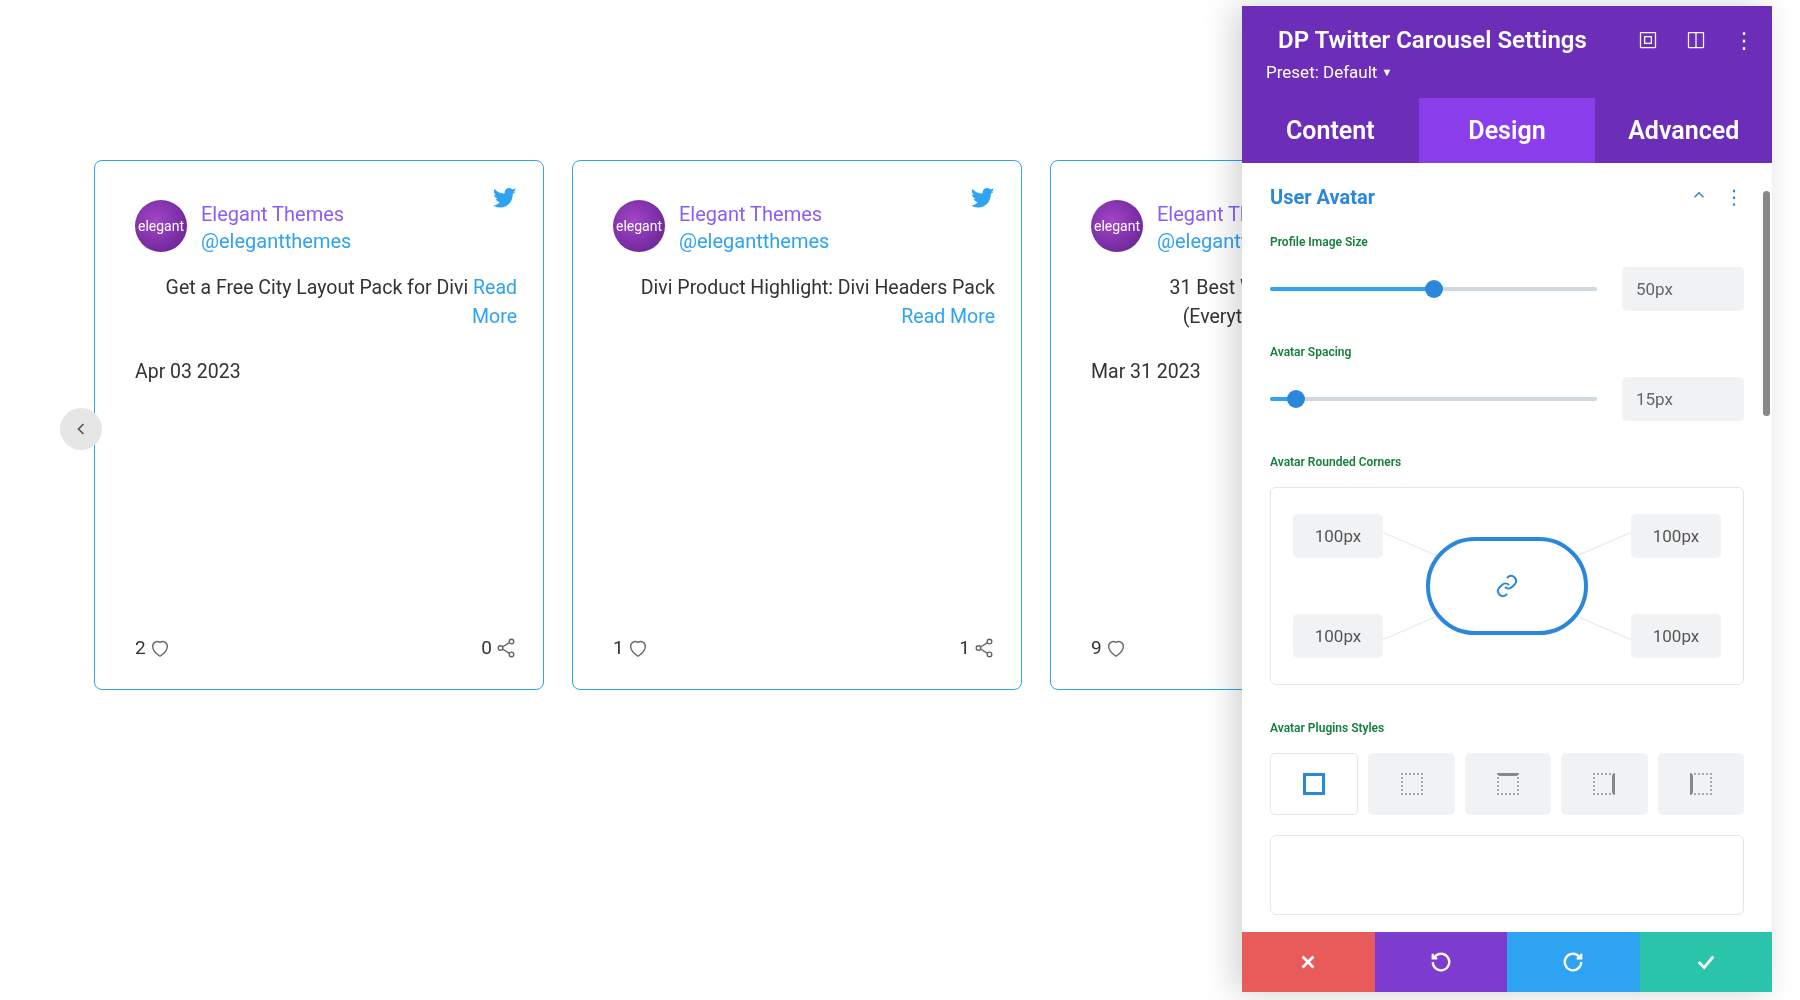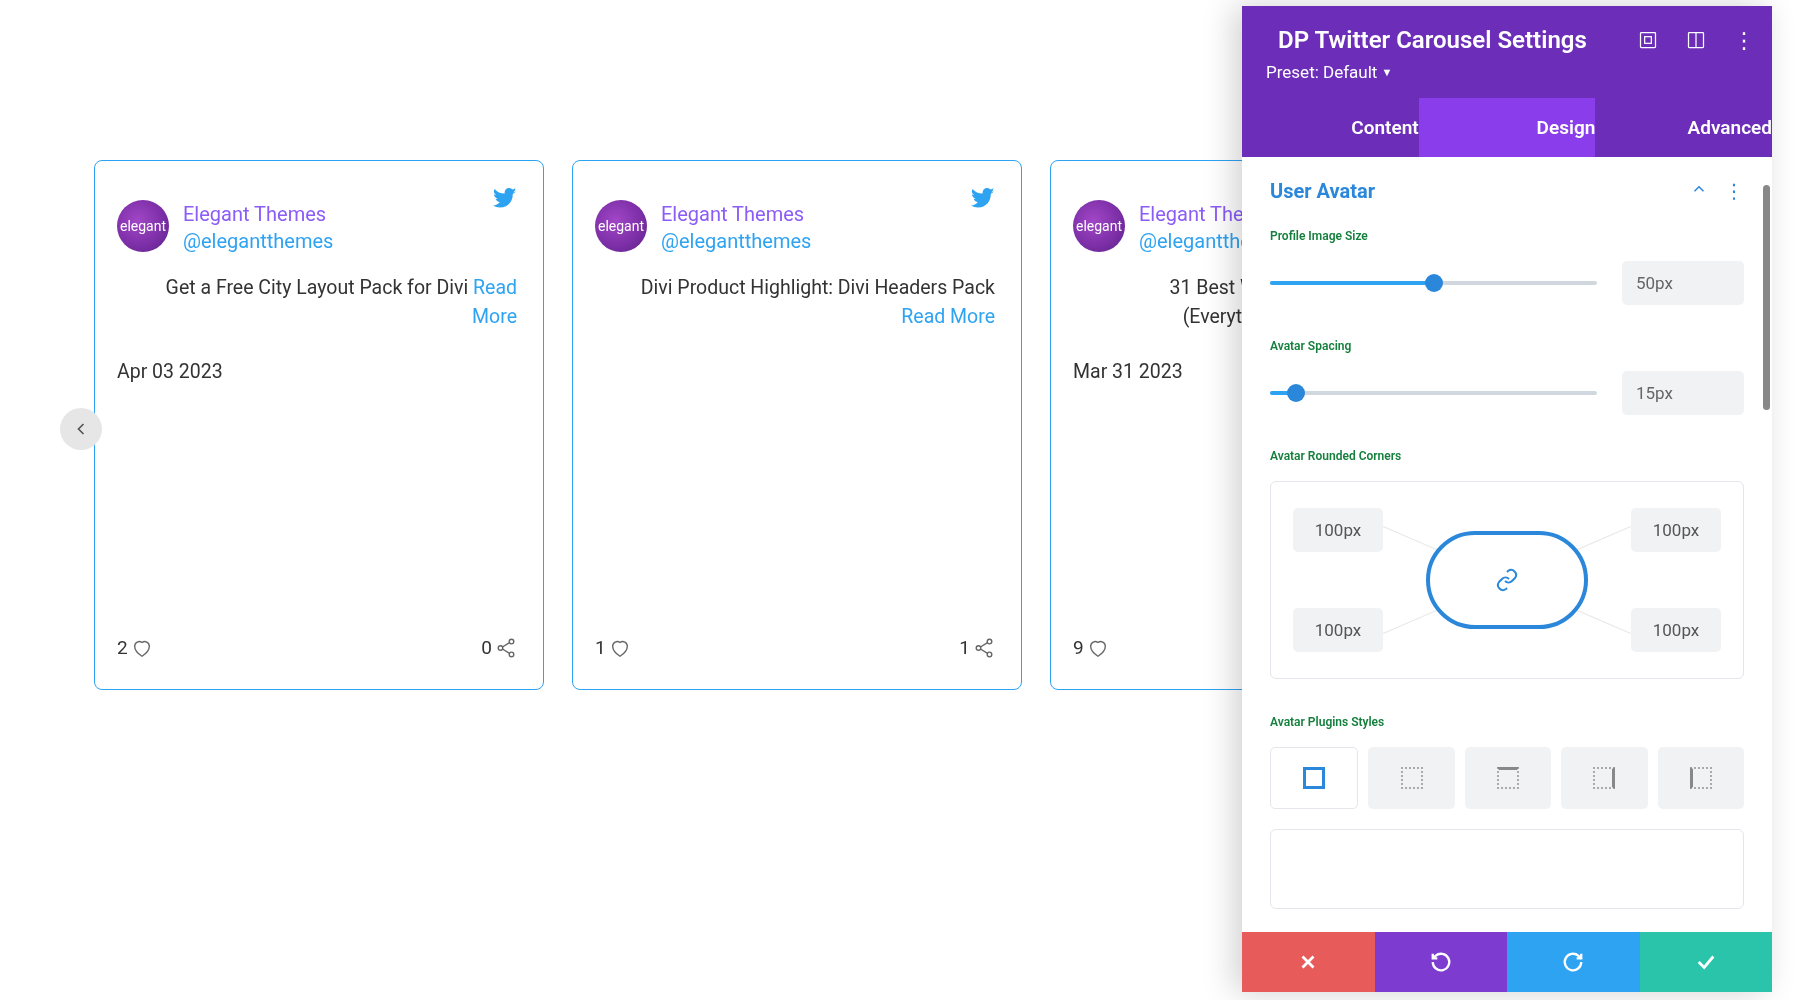--- a/index.html
+++ b/index.html
@@ -1,20 +1,20 @@
 <!DOCTYPE html>
 <html><head>
 <meta charset="utf-8">
 <style>
 * { margin: 0; padding: 0; box-sizing: border-box; font-family: -apple-system, BlinkMacSystemFont, "Segoe UI", Roboto, Helvetica, Arial, sans-serif; }
 body { background: #fff; width: 1800px; height: 1000px; position: relative; overflow: hidden; }
 
 
 .carousel-area { position: absolute; left: 0; top: 160px; right: 0; display: flex; gap: 28px; padding-left: 94px; }
-.card { width: 450px; height: 530px; border: 1.5px solid #2ea3f2; border-radius: 8px; padding: 38px 26px 30px 22px; display: flex; flex-direction: column; position: relative; }
+.card { width: 450px; height: 530px; border: 1.5px solid #2ea3f2; border-radius: 8px; padding: 38px 26px 30px 40px; display: flex; flex-direction: column; position: relative; }
 .card .twitter-icon { position: absolute; right: 26px; top: 27px; }
 .card .twitter-icon svg { width: 24px; height: 24px; fill: #2ea3f2; }
 .card .head { display: flex; align-items: center; gap: 14px; margin-bottom: 20px; }
 .avatar { width: 52px; height: 52px; border-radius: 50%; background: radial-gradient(circle at 40% 40%, #a246c7 0%, #7a2ea5 60%, #5c1f86 100%); display: flex; align-items: center; justify-content: center; color: #fff; font-family: cursive; font-size: 14px; }
 .card .name { color: #8b5cf6; font-size: 20px; line-height: 1.5; }
 .card .handle { color: #2ea3f2; font-size: 20px; }
 .card .body-text { font-size: 19.5px; color: #333; line-height: 1.5; text-align: right; }
 .card .read-more { color: #2ea3f2; font-size: 19.5px; cursor: pointer; }
 .card .date { margin-top: 28px; font-size: 19.5px; color: #333; }
 .card .footer { margin-top: auto; display: flex; justify-content: space-between; align-items: center; font-size: 19px; color: #333; }
@@ -28,21 +28,21 @@
 .panel { position: absolute; right: 28px; top: 6px; width: 530px; bottom: 8px; background: #fff; box-shadow: -8px 0 30px rgba(0,0,0,0.18); display: flex; flex-direction: column; }
 .panel-header { background: #6c2eb9; color: #fff; padding: 20px 24px 16px 24px; position: relative; }
 .panel-title { font-size: 24px; font-weight: 600; margin-left: 12px; }
 .panel-preset { font-size: 17px; margin-top: 8px; display: flex; align-items: center; gap: 4px; cursor: pointer; }
 .panel-preset .caret { font-size: 11px; }
 .panel-header-icons { position: absolute; right: 18px; top: 24px; display: flex; gap: 28px; align-items: center; }
 .panel-header-icons .icon { width: 20px; height: 20px; display: flex; align-items: center; justify-content: center; cursor: pointer; }
 .panel-header-icons svg { stroke: #fff; fill: none; stroke-width: 1.5; }
 
 .tabs { display: flex; background: #6c2eb9; }
-.tab { flex: 1; text-align: right; padding: 18px 0; color: #fff; font-size: 19px; font-weight: 600; cursor: pointer; }
+.tab { flex: 1; text-align: center; padding: 18px 0; color: #fff; font-size: 25px; font-weight: 600; cursor: pointer; }
 .tab.active { background: #8a3dea; }
 
 .panel-body { flex: 1; overflow: hidden; padding: 22px 28px 0 28px; position: relative; }
 .scroll-indicator { position: absolute; right: 2px; top: 28px; width: 7px; height: 225px; background: #888; border-radius: 4px; }
 
 .section-header { display: flex; justify-content: space-between; align-items: center; margin-bottom: 26px; }
 .section-title { color: #2b87da; font-size: 20px; font-weight: 700; }
 .section-actions { display: flex; gap: 16px; align-items: center; }
 .section-actions svg { width: 18px; height: 18px; stroke: #2b87da; fill: none; stroke-width: 2; }
 .section-actions .dots { color: #2b87da; font-size: 20px; cursor: pointer; line-height: 1; }

